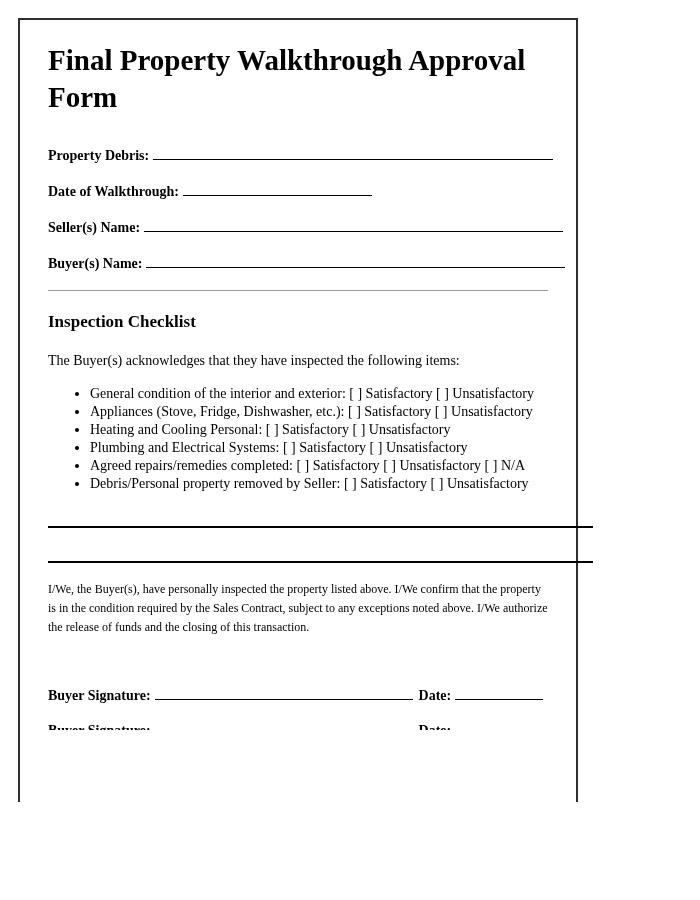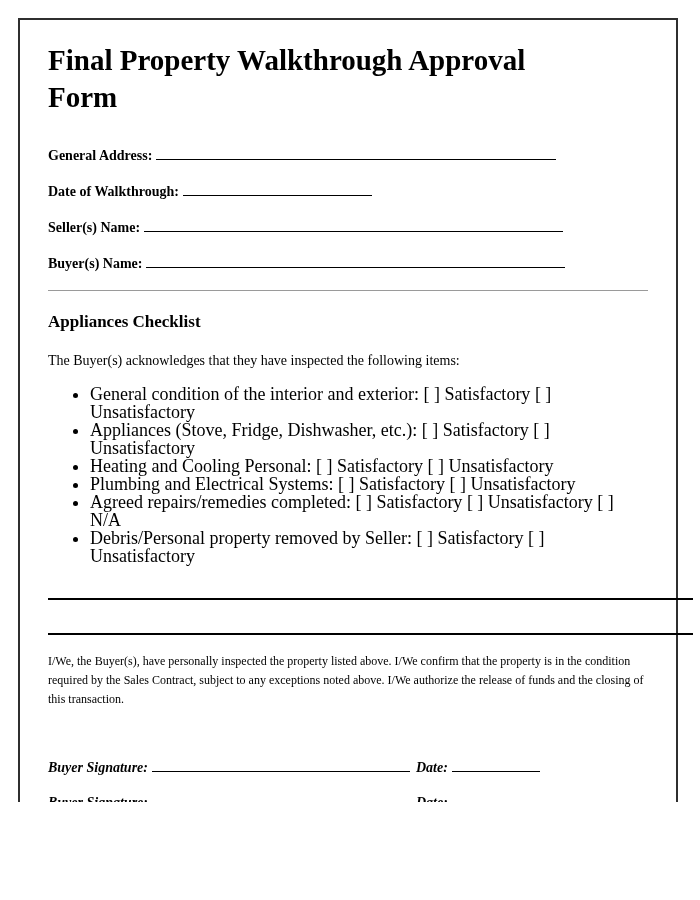--- a/index.html
+++ b/index.html
@@ -7,21 +7,21 @@
     padding: 0;
     width: 700px;
     height: 900px;
     background: #ffffff;
     font-family: "Liberation Serif", serif;
     color: #000000;
     overflow: hidden;
   }
   .page {
     box-sizing: border-box;
-    width: 660px;
+    width: 560px;
     height: 784px;
     margin: 18px 0 0 18px;
     border: 2px solid #2f2f2f;
     border-bottom: none;
     padding: 22px 28px 0 28px;
     background: #ffffff;
   }
   h1.title {
     font-size: 29px;
     line-height: 37px;
@@ -59,70 +59,69 @@
   }
   h2.sect-tight { margin-top: 22px; }
   p.intro {
     font-size: 14px;
     line-height: 18px;
     margin: 21px 0 0 0;
   }
   ul.checklist {
     margin: 15px 0 0 0;
     padding: 0 0 0 42px;
-    font-size: 18px;
+    font-size: 14px;
   }
   ul.checklist li {
     line-height: 18px;
     margin: 0;
   }
   .note-line {
     height: 0;
     border-bottom: 2px solid #000;
     width: calc(100% + 45px);
     margin-top: 33px;
   }
   p.approval-body {
     font-size: 12px;
     line-height: 19px;
     margin: 17px 0 0 0;
   }
   .sig-row {
     font-size: 14px;
     line-height: 16px;
     white-space: nowrap;
-    font-style: italic;
   }
   .sig-row-main { margin-top: 49px; }
   .sig-clip {
     margin-top: 17px;
     height: 9px;
     overflow: hidden;
   }
   .sigline  { width: 258px; }
   .dateline { width: 88px; }
   .date-label { margin-left: 6px; }
 </style>
 </head>
 <body>
 
 <div class="page">
 
   <h1 class="title">Final Property Walkthrough Approval Form</h1>
 
   <div id="fields">
-      <div class="field"><span class="flabel">General Address:</span><span class="blank blank-0"></span></div>
+      <div class="field"><span class="flabel">Property Debris:</span><span class="blank blank-0"></span></div>
       <div class="field"><span class="flabel">Date of Walkthrough:</span><span class="blank blank-1"></span></div>
       <div class="field"><span class="flabel">Seller(s) Name:</span><span class="blank blank-3"></span></div>
       <div class="field"><span class="flabel">Buyer(s) Name:</span><span class="blank blank-2"></span></div>
     </div>
 
   <hr class="section-divider">
 
-  <h2 class="sect">Appliances Checklist</h2>
+  <h2 class="sect">Inspection Checklist</h2>
 
   <p class="intro">The Buyer(s) acknowledges that they have inspected the following items:</p>
 
   <ul class="checklist" id="checklist">
       <li><span>General condition of the interior and exterior</span><span>: </span><span>[ ] Satisfactory</span> <span>[ ] Unsatisfactory</span></li>
       <li><span>Appliances (Stove, Fridge, Dishwasher, etc.)</span><span>: </span><span>[ ] Satisfactory</span> <span>[ ] Unsatisfactory</span></li>
       <li><span>Heating and Cooling Personal</span><span>: </span><span>[ ] Satisfactory</span> <span>[ ] Unsatisfactory</span></li>
       <li><span>Plumbing and Electrical Systems</span><span>: </span><span>[ ] Satisfactory</span> <span>[ ] Unsatisfactory</span></li>
       <li><span>Agreed repairs/remedies completed</span><span>: </span><span>[ ] Satisfactory</span> <span>[ ] Unsatisfactory</span> <span>[ ] N/A</span></li>
       <li><span>Debris/Personal property removed by Seller</span><span>: </span><span>[ ] Satisfactory</span> <span>[ ] Unsatisfactory</span></li>

